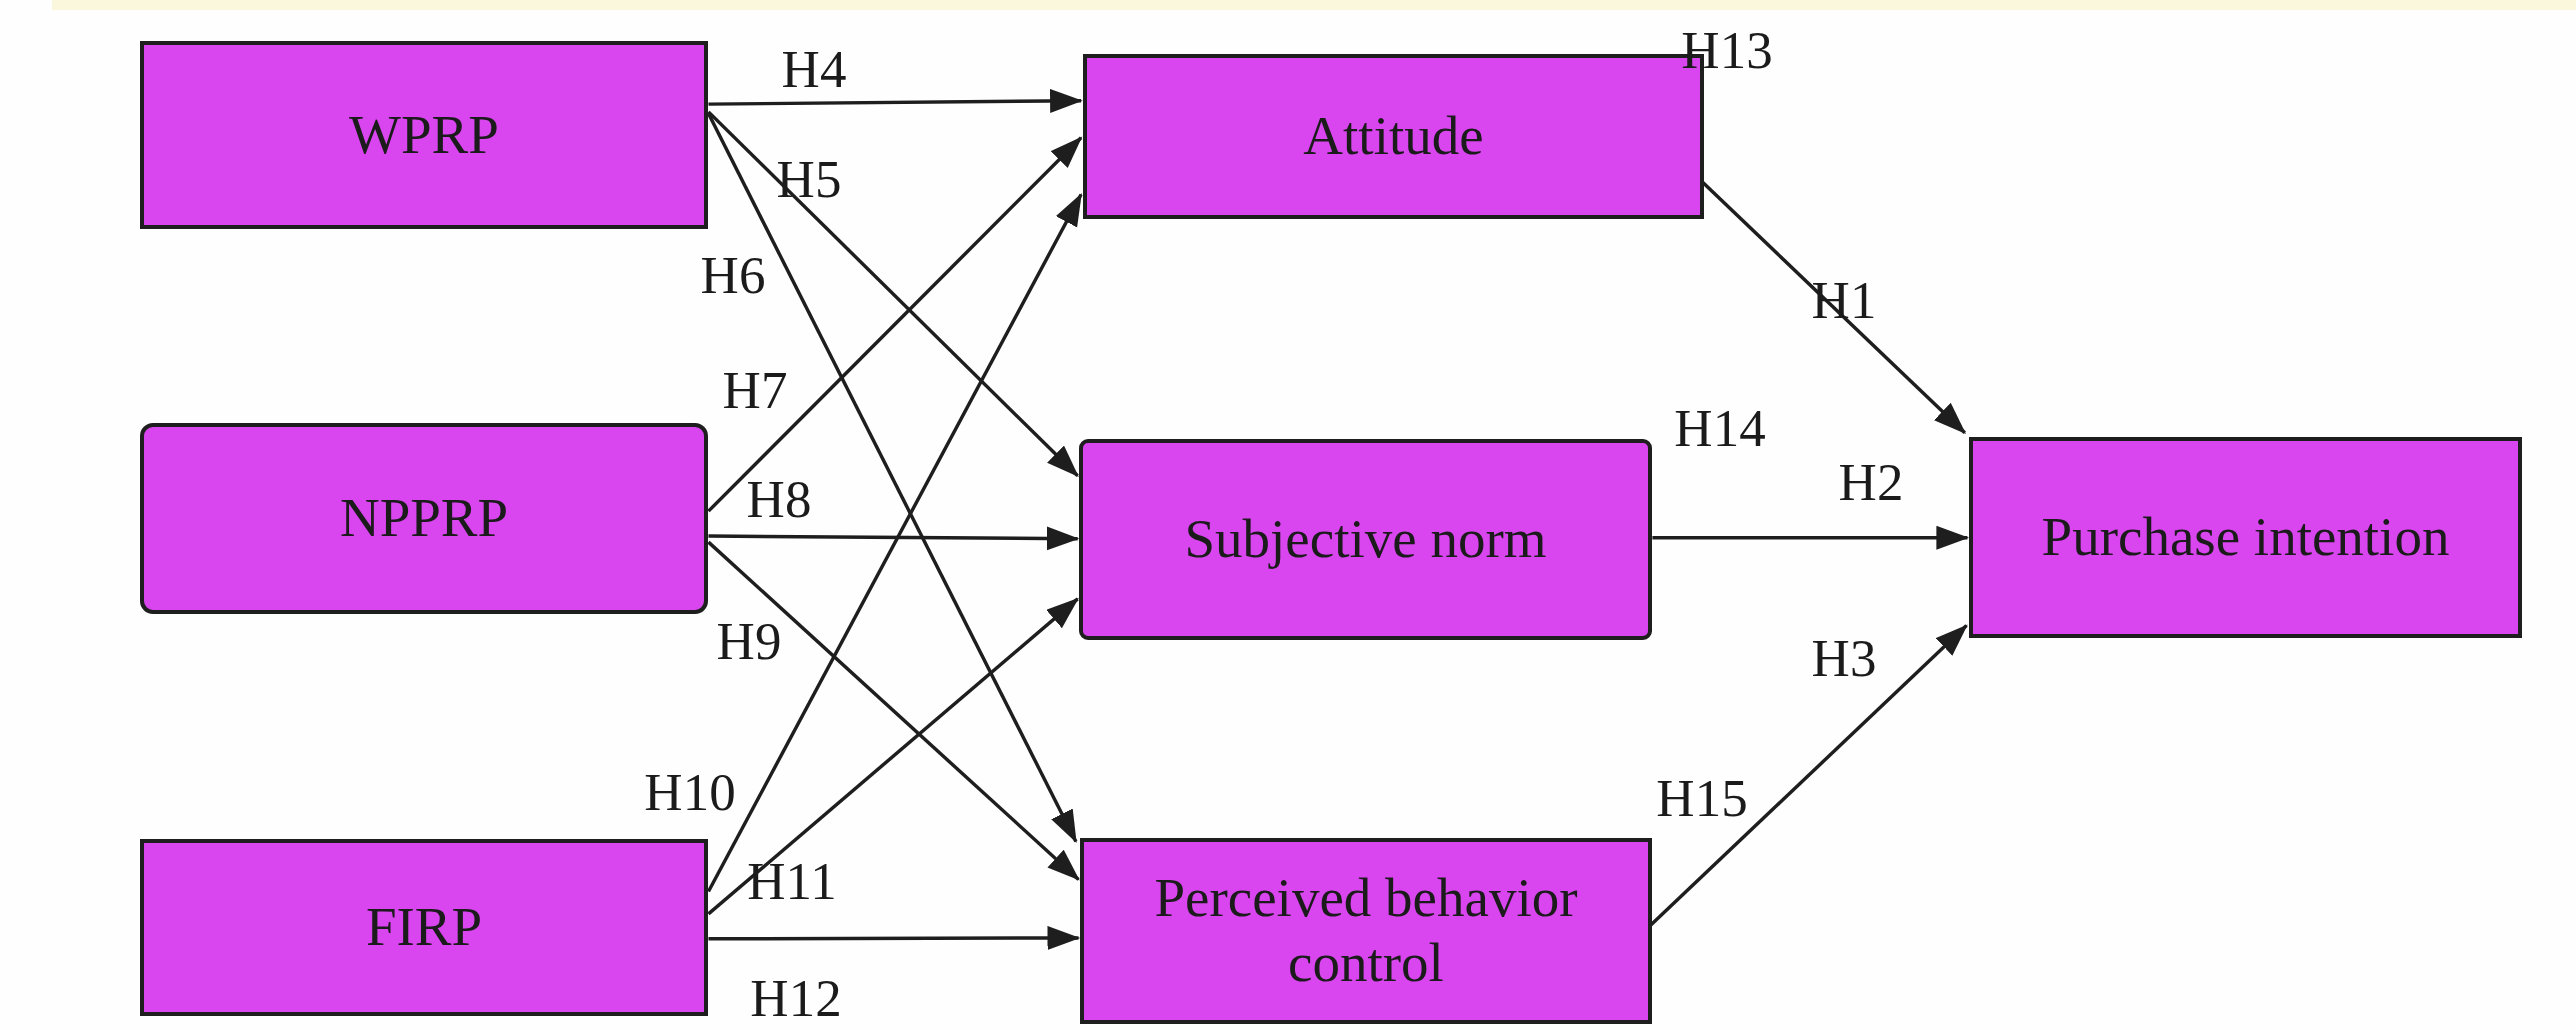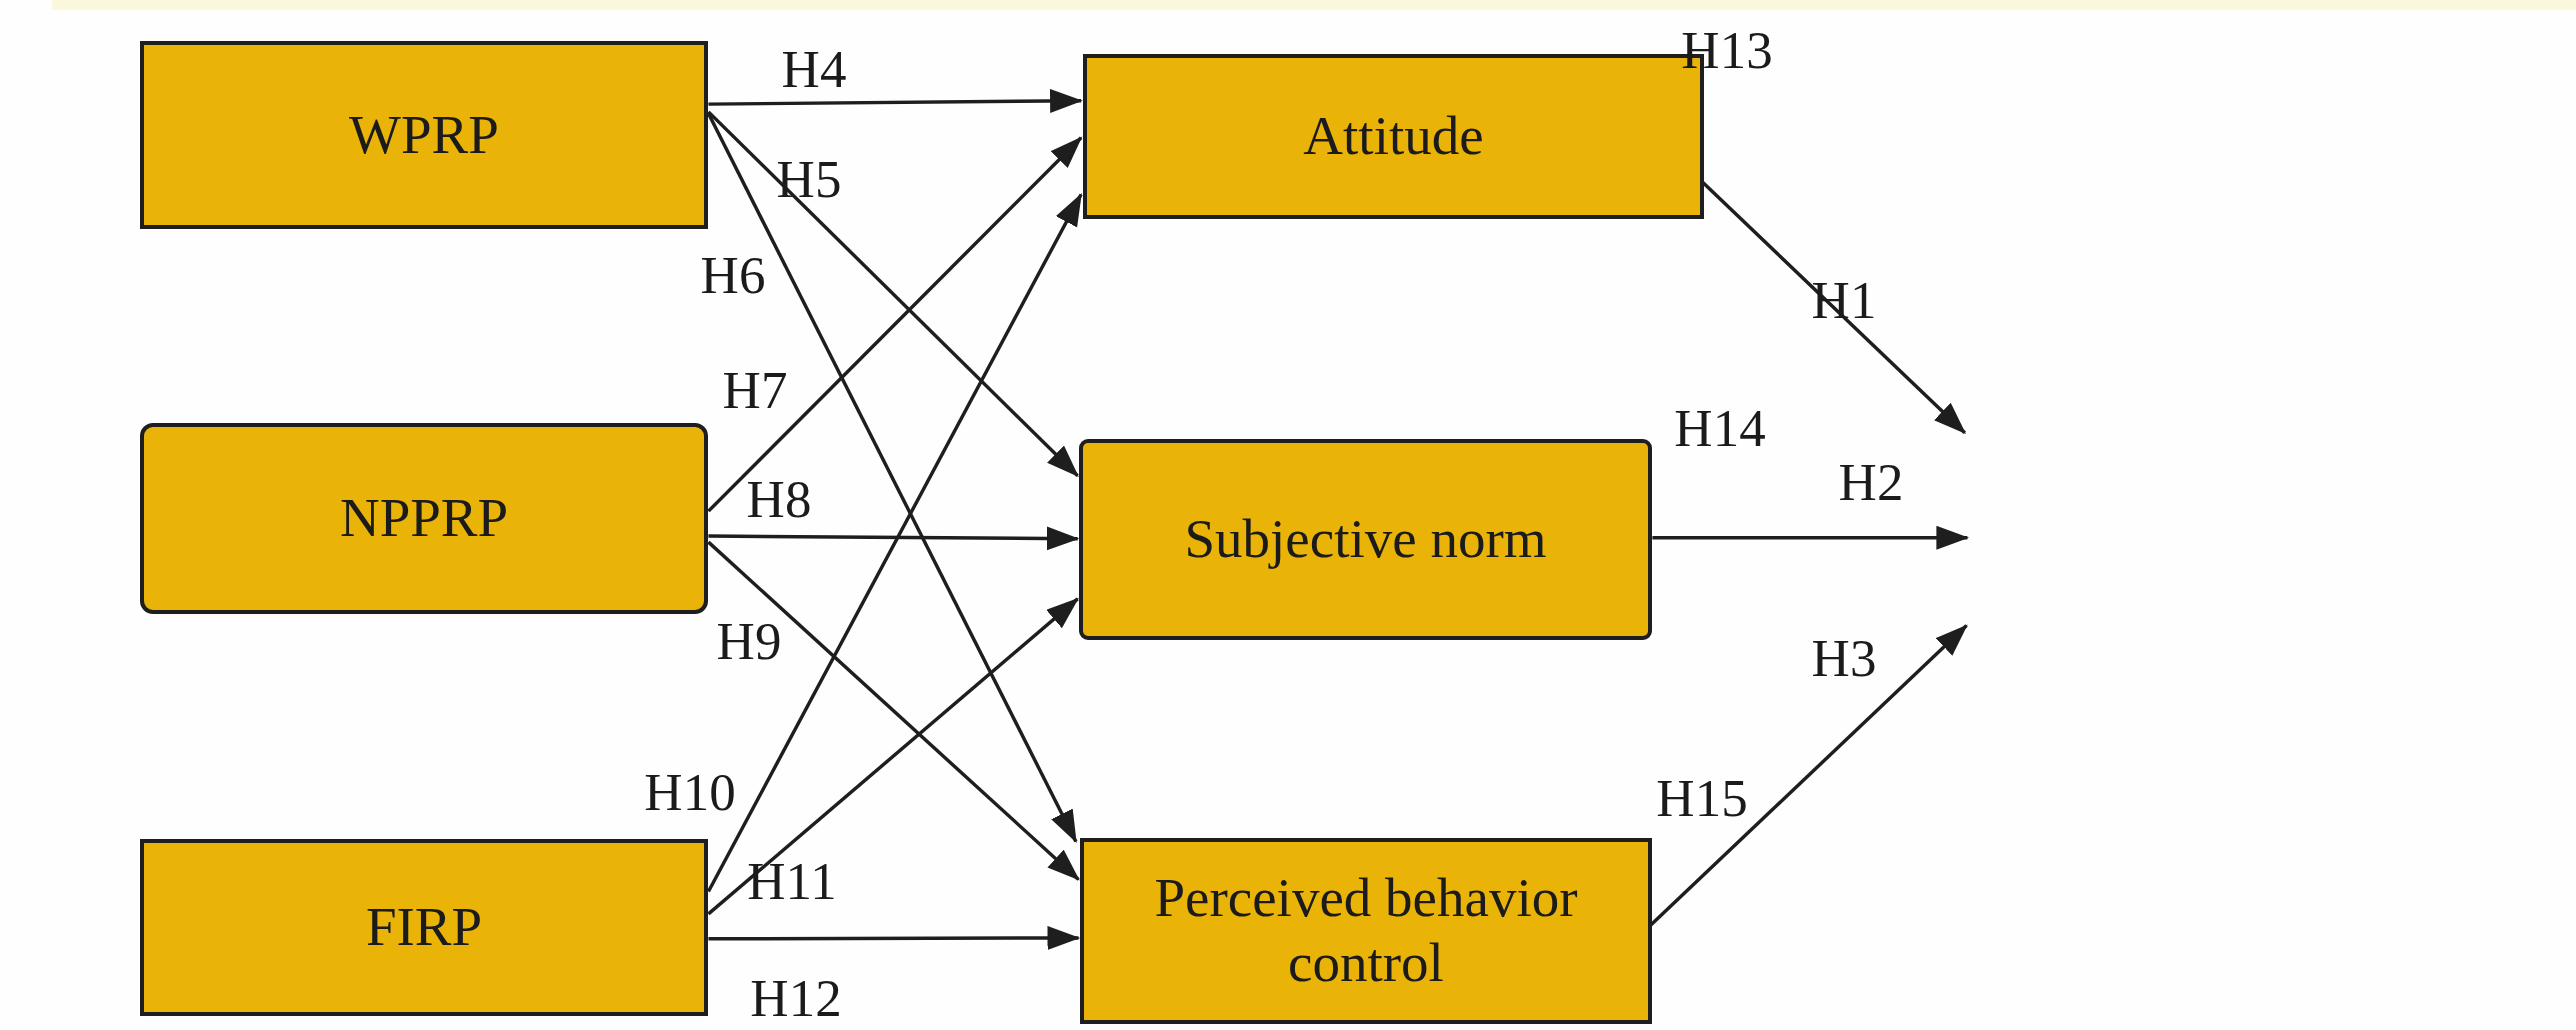--- a/index.html
+++ b/index.html
@@ -3,21 +3,21 @@
 <meta charset="utf-8">
 <style>
   html,body{margin:0;padding:0;background:#ffffff;}
   .stage{
     position:relative;width:2576px;height:1030px;background:#fefefe;
     font-family:"Liberation Serif", serif;color:#1b1b1b;overflow:hidden;
   }
   .top-band{position:absolute;left:52px;top:0;width:2524px;height:10.3px;background:#faf7dd;}
   .edges{position:absolute;left:0;top:0;width:2576px;height:1030px;}
   .box{
-    position:absolute;background:#eab308;border:4.3px solid #1e1e1e;box-sizing:border-box;
+    position:absolute;background:#d946ef;border:4.3px solid #1e1e1e;box-sizing:border-box;
     display:flex;align-items:center;justify-content:center;text-align:center;
     font-size:55px;line-height:1.18;padding:0 26px;
   }
   .hlabel{
     position:absolute;transform:translate(-50%,-50%);
     font-size:53px;white-space:nowrap;background:transparent;
   }
 </style>
 </head>
 <body>
@@ -46,20 +46,21 @@
       <line x1="1916" y1="1077" x2="2285" y2="727" marker-end="url(#ah)"></line>
     </g>
   </svg>
 
   <div class="box" style="left:140px;top:41px;width:568px;height:188px;">WPRP</div>
   <div class="box" style="left:140px;top:423px;width:568px;height:191px;border-radius:13px;">NPPRP</div>
   <div class="box" style="left:140px;top:839px;width:568px;height:177px;">FIRP</div>
   <div class="box" style="left:1083px;top:54px;width:621px;height:165px;">Attitude</div>
   <div class="box" style="left:1079px;top:439px;width:573px;height:201px;border-radius:9px;">Subjective norm</div>
   <div class="box" style="left:1080px;top:838px;width:572px;height:186px;">Perceived behavior control</div>
+  <div class="box" style="left:1969px;top:437px;width:553px;height:201px;">Purchase intention</div>
 
   <span class="hlabel" style="left:814px;top:69px;">H4</span>
   <span class="hlabel" style="left:809px;top:179px;">H5</span>
   <span class="hlabel" style="left:733px;top:275px;">H6</span>
   <span class="hlabel" style="left:755px;top:390px;">H7</span>
   <span class="hlabel" style="left:779px;top:499px;">H8</span>
   <span class="hlabel" style="left:749px;top:641px;">H9</span>
   <span class="hlabel" style="left:690px;top:792px;">H10</span>
   <span class="hlabel" style="left:792px;top:881px;">H11</span>
   <span class="hlabel" style="left:796px;top:998px;">H12</span>

